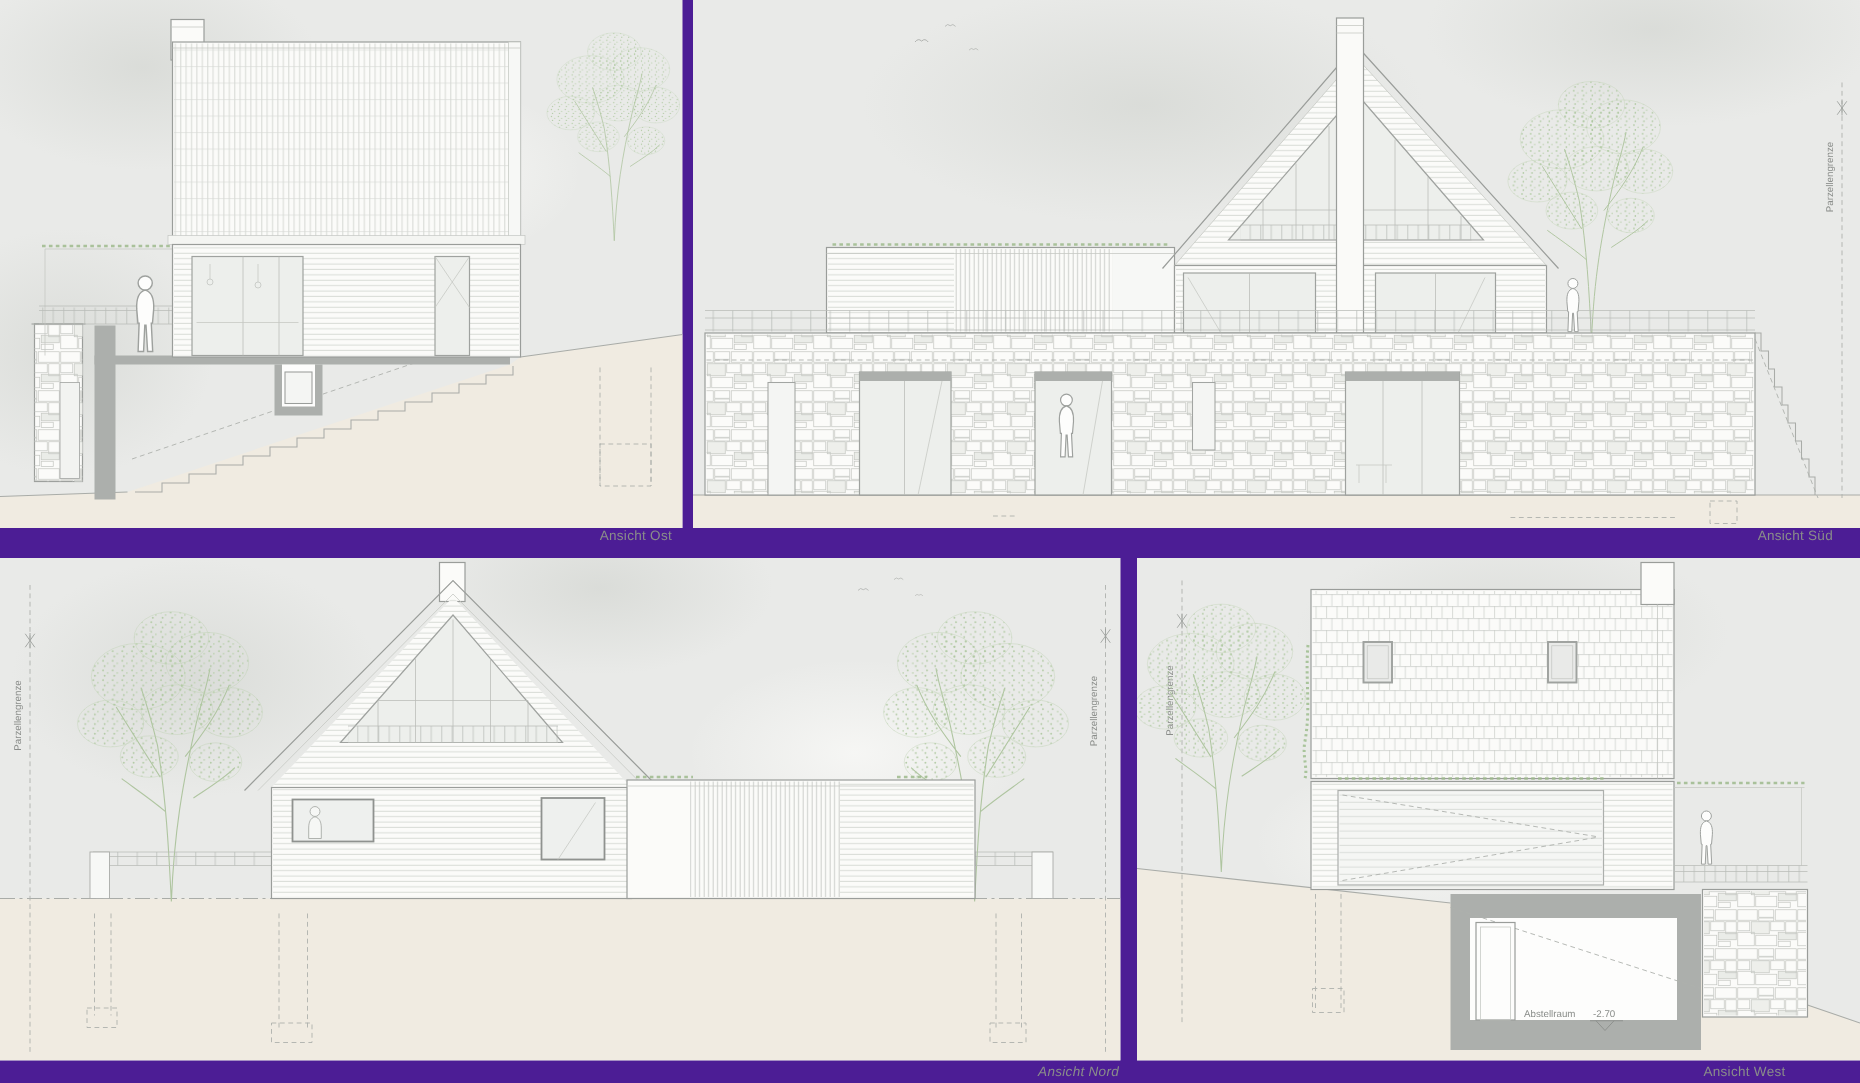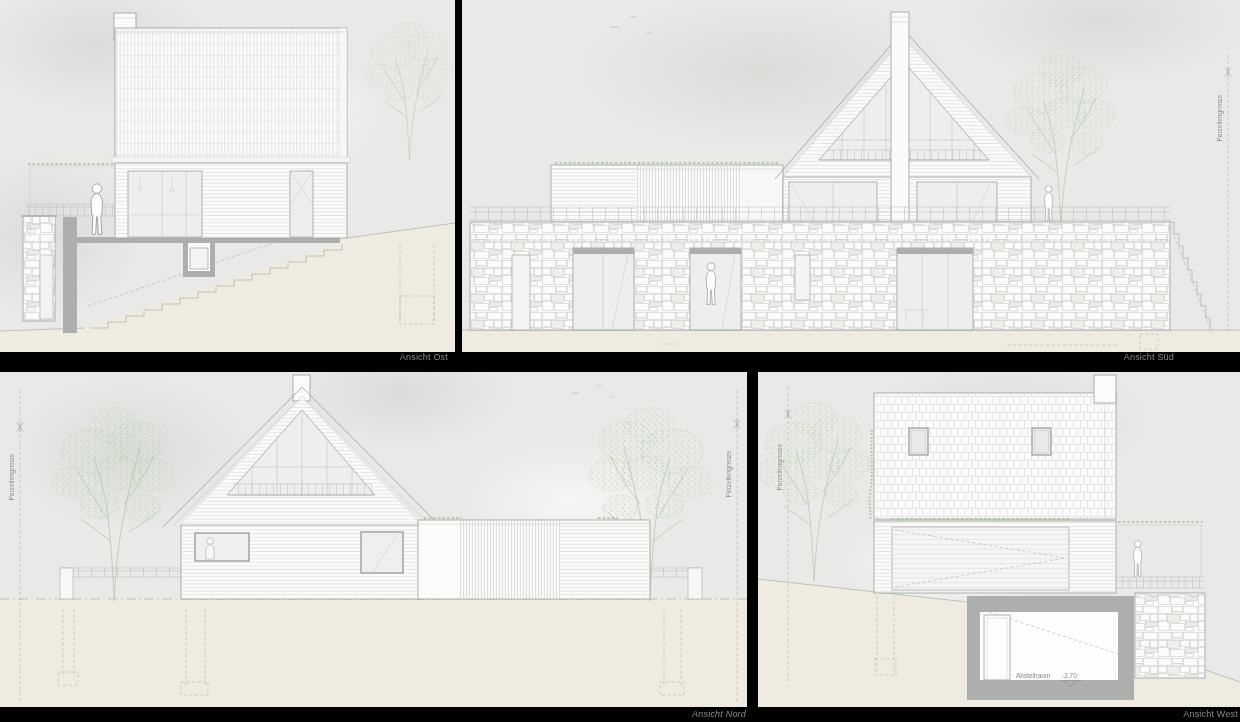--- a/index.html
+++ b/index.html
@@ -1,16 +1,16 @@
 <!DOCTYPE html>
 <html><head>
 <meta charset="utf-8">
 <style>
   html,body{margin:0;padding:0;background:#FFFFFF;}
-  .stage{position:relative;width:1240px;height:722px;background:#000000;overflow:hidden;
+  .stage{position:relative;width:1240px;height:722px;background:#4c1d95;overflow:hidden;
          font-family:"Liberation Sans",sans-serif;}
   .panel{position:absolute;overflow:hidden;background:#E9EAE8;}
   .panel svg{display:block;position:relative;z-index:2;}
   .cloud{position:absolute;z-index:1;pointer-events:none;}
   .cloud.dark{background:radial-gradient(closest-side,rgba(206,209,204,0.55),rgba(206,209,204,0) 72%);}
   .cloud.lite{background:radial-gradient(closest-side,rgba(250,250,248,0.75),rgba(250,250,248,0) 70%);}
   .view-label{position:absolute;width:150px;text-align:right;font-size:9px;color:#8A8D8A;
               letter-spacing:0.2px;z-index:3;}
   
   .ln{stroke:#9A9D9A;fill:none;stroke-width:0.8;}
@@ -448,16 +448,16 @@
       </g>
 
       <g>
         <path class="dash" d="M119,224 V302 M136,224 V302"></path>
         <rect class="dash" x="117" y="287" width="21" height="16"></rect>
       </g>
     </svg>
   </div>
 
   <div class="view-label" style="left:298px;top:352px;">Ansicht Ost</div>
-  <div class="view-label" style="left:1024px;top:352px;text-align:right;">Ansicht Süd</div>
+  <div class="view-label" style="left:1072px;top:352px;text-align:right;">Ansicht Süd</div>
   <div class="view-label" style="left:596px;top:709px;font-style:italic;">Ansicht Nord</div>
-  <div class="view-label" style="left:1088px;top:709px;">Ansicht West</div>
+  <div class="view-label" style="left:1088px;top:709px;text-align:center;">Ansicht West</div>
 </div>
 
 </body></html>

